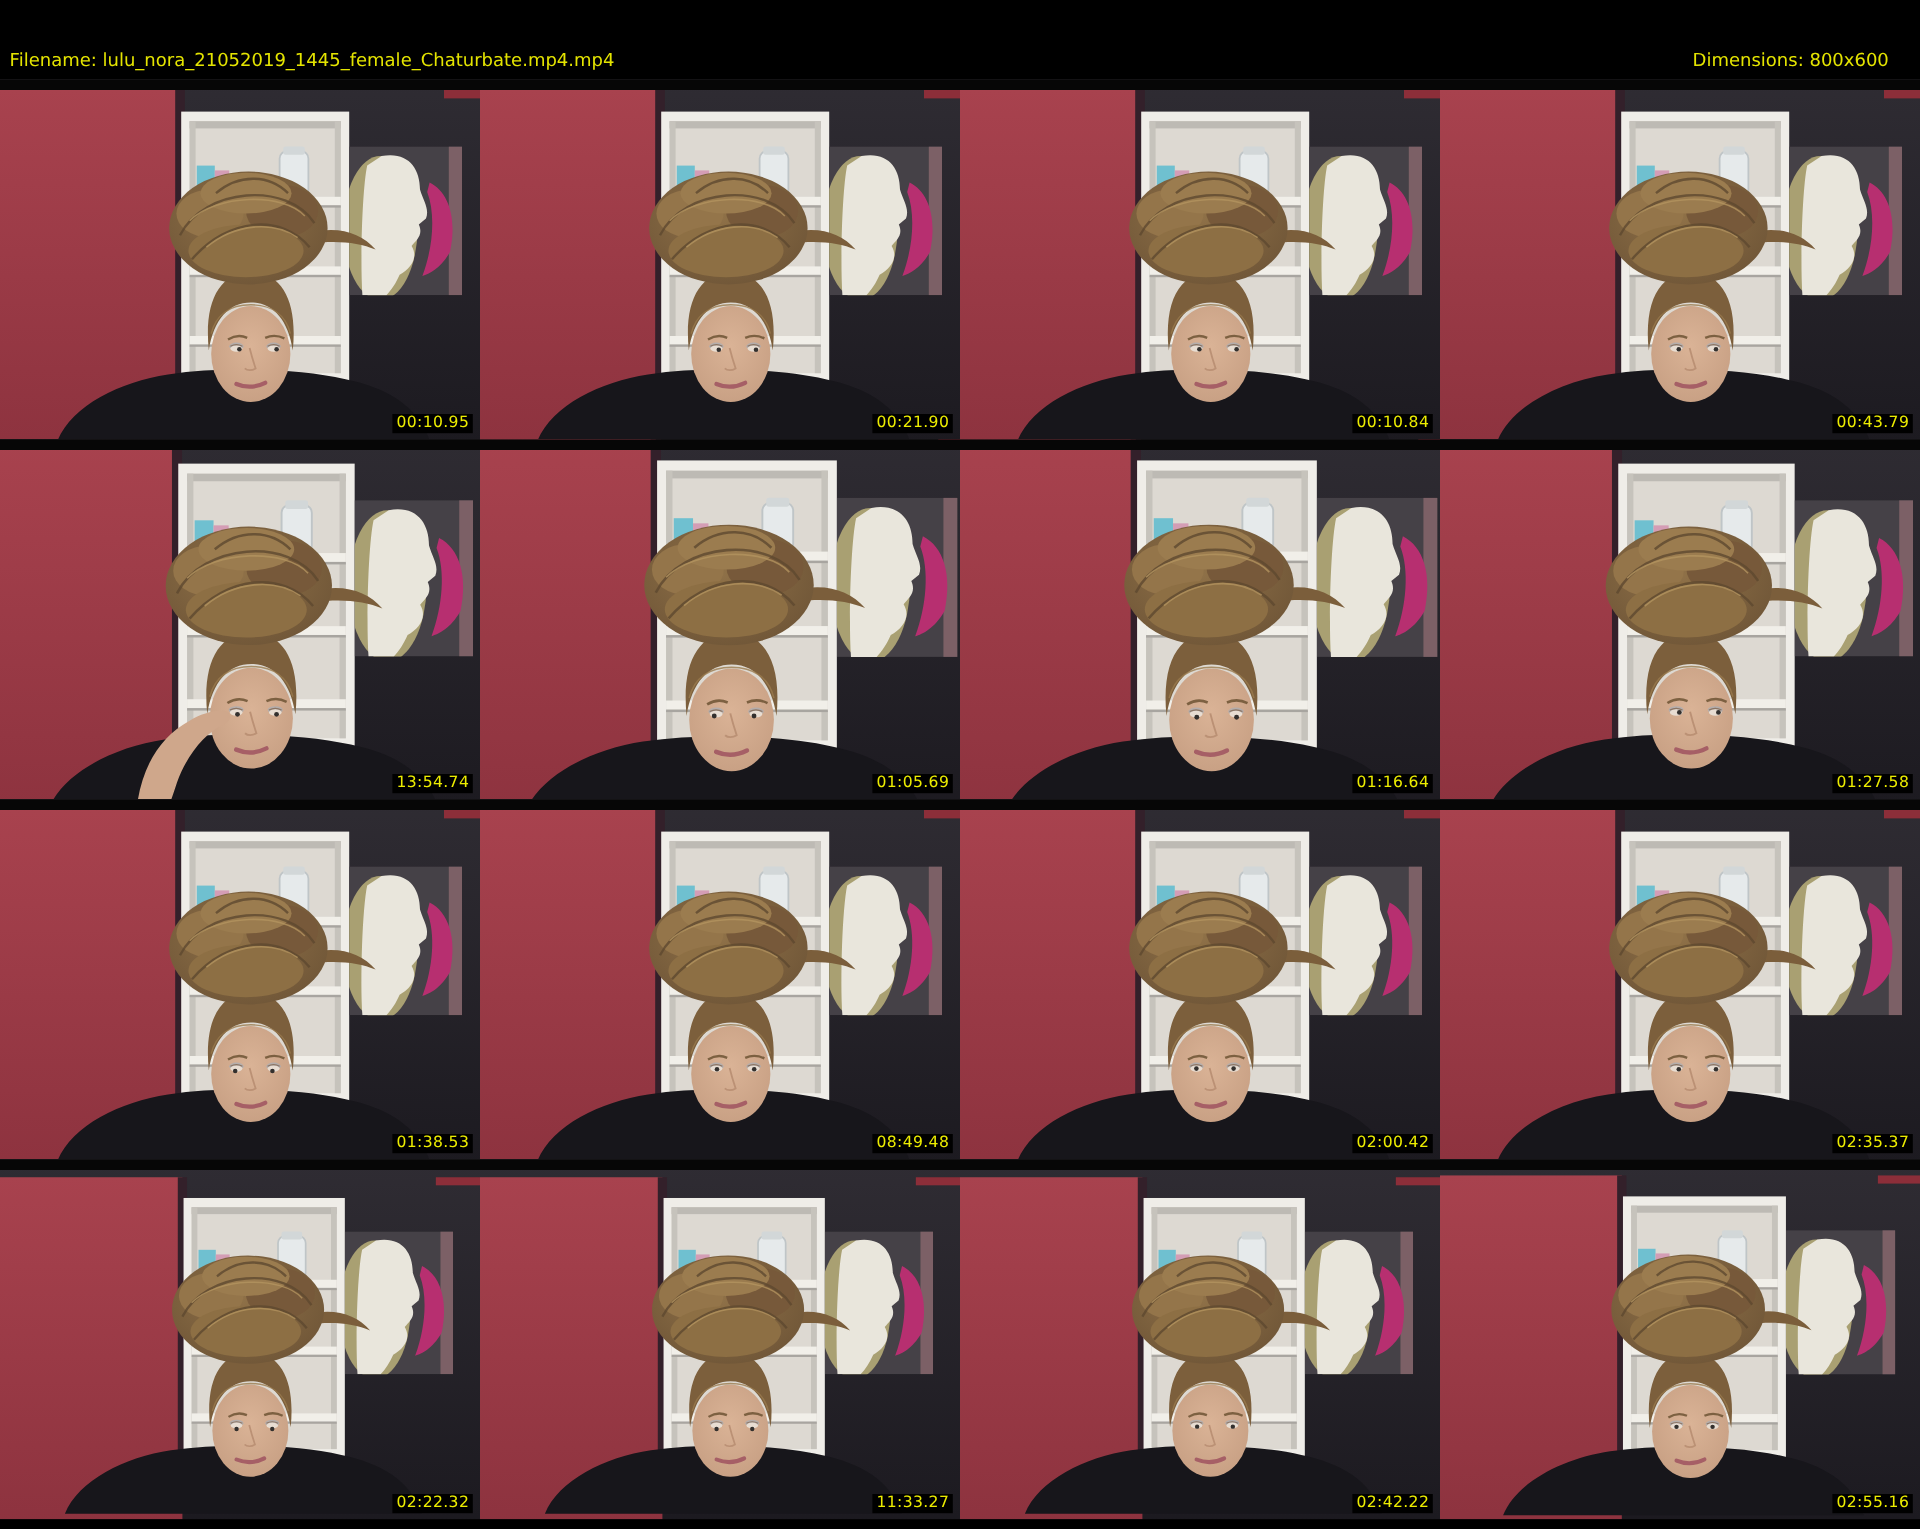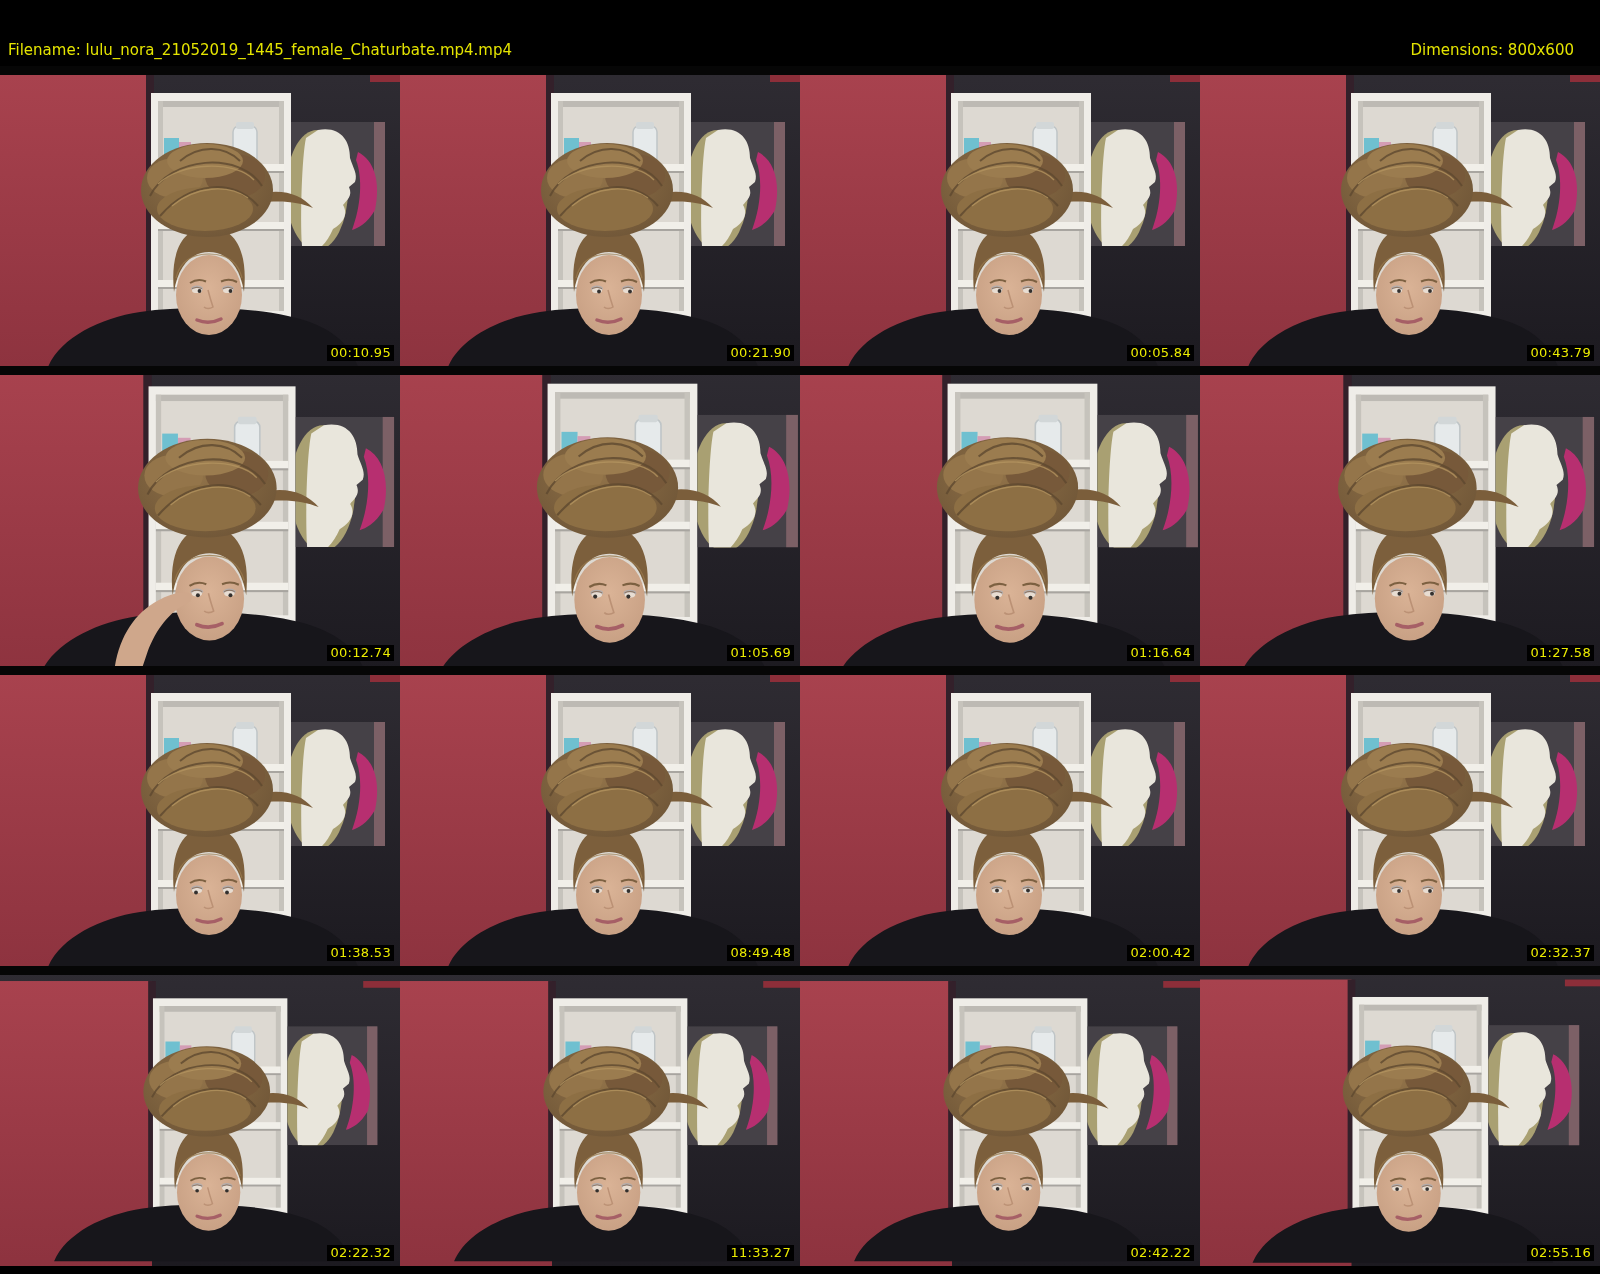--- a/index.html
+++ b/index.html
@@ -297,21 +297,21 @@
             <ellipse cx="205" cy="95" rx="38" ry="17" fill="#9b7c4f"></ellipse>
             <path d="M150,130 C170,90 240,85 262,120 M160,150 C190,115 235,112 258,140 M180,95 C200,78 225,80 240,95" stroke="#5e4830" stroke-width="2" fill="none" opacity="0.8"></path>
             <path d="M158,118 C180,96 236,94 254,114 M172,140 C196,120 228,118 248,132" stroke="#b3945f" stroke-width="1.3" fill="none" opacity="0.8"></path>
           </g>
           <path class="hand" d="M118,300 C122,268 136,244 160,231 C170,225 184,221 190,224 C194,227 192,232 187,234 C172,241 158,258 150,280 C146,292 144,298 143,300 Z" fill="#cfa78b" display="none"></path>
         </g>
       </g>
 
       <rect x="0" y="0" width="400" height="9" fill="#060606"></rect>
     </svg>
-    <span class="ts">00:05.84</span>
+    <span class="ts">00:10.84</span>
   </div>
 
   <div class="thumb">
     <svg viewBox="0 0 400 300">
       <g class="zoomg" transform="translate(0 0) scale(1)">
 
         <rect x="-30" y="-20" width="460" height="340" fill="url(#gWall)"></rect>
         <rect x="-30" y="9" width="180" height="311" fill="url(#gRed)"></rect>
         <rect x="146" y="9" width="8" height="291" fill="#33202a"></rect>
         <rect x="370" y="9" width="60" height="7" fill="#8c2e39"></rect>
@@ -457,21 +457,21 @@
             <ellipse cx="205" cy="95" rx="38" ry="17" fill="#9b7c4f"></ellipse>
             <path d="M150,130 C170,90 240,85 262,120 M160,150 C190,115 235,112 258,140 M180,95 C200,78 225,80 240,95" stroke="#5e4830" stroke-width="2" fill="none" opacity="0.8"></path>
             <path d="M158,118 C180,96 236,94 254,114 M172,140 C196,120 228,118 248,132" stroke="#b3945f" stroke-width="1.3" fill="none" opacity="0.8"></path>
           </g>
           <path class="hand" d="M118,300 C122,268 136,244 160,231 C170,225 184,221 190,224 C194,227 192,232 187,234 C172,241 158,258 150,280 C146,292 144,298 143,300 Z" fill="#cfa78b"></path>
         </g>
       </g>
 
       <rect x="0" y="0" width="400" height="9" fill="#060606"></rect>
     </svg>
-    <span class="ts">00:12.74</span>
+    <span class="ts">13:54.74</span>
   </div>
 
   <div class="thumb">
     <svg viewBox="0 0 400 300">
       <g class="zoomg" transform="translate(-14.000000000000012 -11.20000000000001) scale(1.07)">
 
         <rect x="-30" y="-20" width="460" height="340" fill="url(#gWall)"></rect>
         <rect x="-30" y="9" width="180" height="311" fill="url(#gRed)"></rect>
         <rect x="146" y="9" width="8" height="291" fill="#33202a"></rect>
         <rect x="370" y="9" width="60" height="7" fill="#8c2e39"></rect>
@@ -1017,21 +1017,21 @@
             <ellipse cx="205" cy="95" rx="38" ry="17" fill="#9b7c4f"></ellipse>
             <path d="M150,130 C170,90 240,85 262,120 M160,150 C190,115 235,112 258,140 M180,95 C200,78 225,80 240,95" stroke="#5e4830" stroke-width="2" fill="none" opacity="0.8"></path>
             <path d="M158,118 C180,96 236,94 254,114 M172,140 C196,120 228,118 248,132" stroke="#b3945f" stroke-width="1.3" fill="none" opacity="0.8"></path>
           </g>
           <path class="hand" d="M118,300 C122,268 136,244 160,231 C170,225 184,221 190,224 C194,227 192,232 187,234 C172,241 158,258 150,280 C146,292 144,298 143,300 Z" fill="#cfa78b" display="none"></path>
         </g>
       </g>
 
       <rect x="0" y="0" width="400" height="9" fill="#060606"></rect>
     </svg>
-    <span class="ts">02:32.37</span>
+    <span class="ts">02:35.37</span>
   </div>
 
   <div class="thumb">
     <svg viewBox="0 0 400 300">
       <g class="zoomg" transform="translate(8.000000000000007 6.400000000000006) scale(0.96)">
 
         <rect x="-30" y="-20" width="460" height="340" fill="url(#gWall)"></rect>
         <rect x="-30" y="9" width="180" height="311" fill="url(#gRed)"></rect>
         <rect x="146" y="9" width="8" height="291" fill="#33202a"></rect>
         <rect x="370" y="9" width="60" height="7" fill="#8c2e39"></rect>

